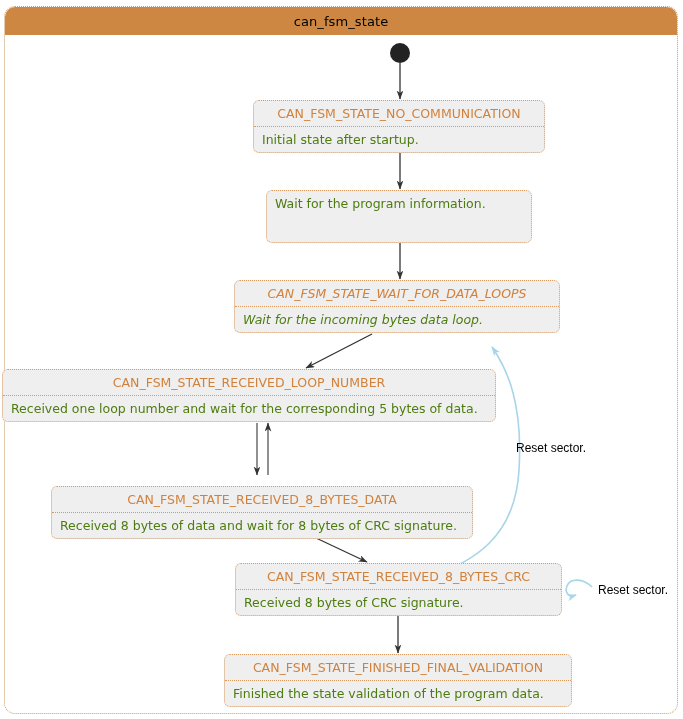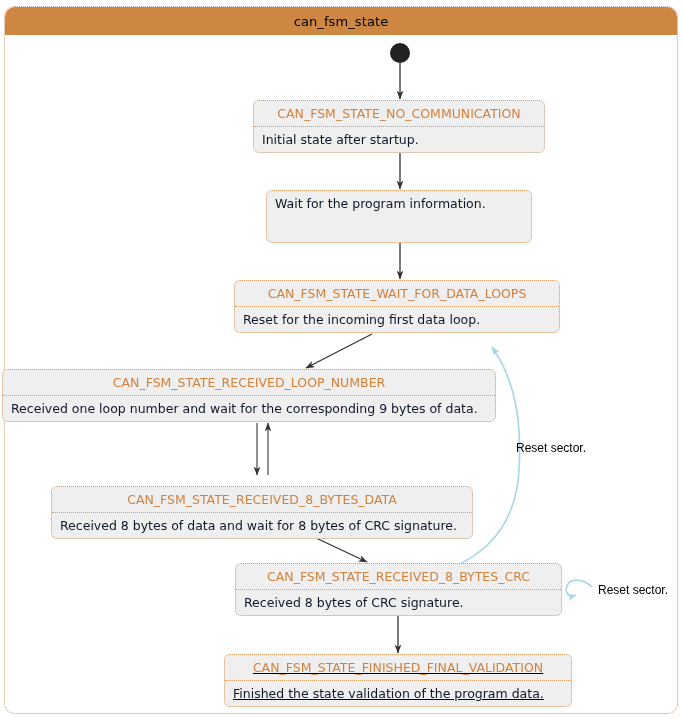--- a/index.html
+++ b/index.html
@@ -70,21 +70,21 @@
     color: #D2813B;
     text-align: center;
     line-height: 25px;
     height: 25px;
     border-bottom: 1px dotted #D99A60;
     white-space: nowrap;
     font-family: "DejaVu Sans", sans-serif;
   }
   .state-desc {
     font-size: 12.5px;
-    color: #0f172a;
+    color: #4d7c0f;
     line-height: 26px;
     height: 26px;
     padding-left: 8px;
     white-space: nowrap;
     font-family: "DejaVu Sans", sans-serif;
   }
   .edge-label {
     position: absolute;
     font-size: 12px;
     color: #000000;
@@ -147,41 +147,41 @@
 
   <div class="state-node" style="left:253px; top:100px; width:292px; height:53px;">
     <div class="state-name">CAN_FSM_STATE_NO_COMMUNICATION</div>
     <div class="state-desc">Initial state after startup.</div>
   </div>
 
   <div class="state-node" style="left:266px; top:190px; width:266px; height:53px;">
     <div class="state-desc">Wait for the program information.</div>
   </div>
 
-  <div class="state-node" style="left:234px; top:280px; width:326px; height:53px;">
+  <div class="state-node" style="left:234px; top:280px; width:326px; height:53px;font-style:italic;">
     <div class="state-name">CAN_FSM_STATE_WAIT_FOR_DATA_LOOPS</div>
-    <div class="state-desc">Reset for the incoming first data loop.</div>
+    <div class="state-desc">Wait for the incoming bytes data loop.</div>
   </div>
 
   <div class="state-node" style="left:2px; top:369px; width:494px; height:53px;">
     <div class="state-name">CAN_FSM_STATE_RECEIVED_LOOP_NUMBER</div>
-    <div class="state-desc">Received one loop number and wait for the corresponding 9 bytes of data.</div>
+    <div class="state-desc">Received one loop number and wait for the corresponding 5 bytes of data.</div>
   </div>
 
   <div class="state-node" style="left:51px; top:486px; width:422px; height:53px;">
     <div class="state-name">CAN_FSM_STATE_RECEIVED_8_BYTES_DATA</div>
     <div class="state-desc">Received 8 bytes of data and wait for 8 bytes of CRC signature.</div>
   </div>
 
   <div class="state-node" style="left:235px; top:563px; width:327px; height:53px;">
     <div class="state-name">CAN_FSM_STATE_RECEIVED_8_BYTES_CRC</div>
     <div class="state-desc">Received 8 bytes of CRC signature.</div>
   </div>
 
-  <div class="state-node" style="left:224px; top:654px; width:348px; height:53px;text-decoration:underline;">
+  <div class="state-node" style="left:224px; top:654px; width:348px; height:53px;">
     <div class="state-name">CAN_FSM_STATE_FINISHED_FINAL_VALIDATION</div>
     <div class="state-desc">Finished the state validation of the program data.</div>
   </div>
 
   <span class="edge-label" style="left:516px; top:441px;">Reset sector.</span>
 
   <span class="edge-label" style="left:598px; top:583px;">Reset sector.</span>
 
 </div>
 

